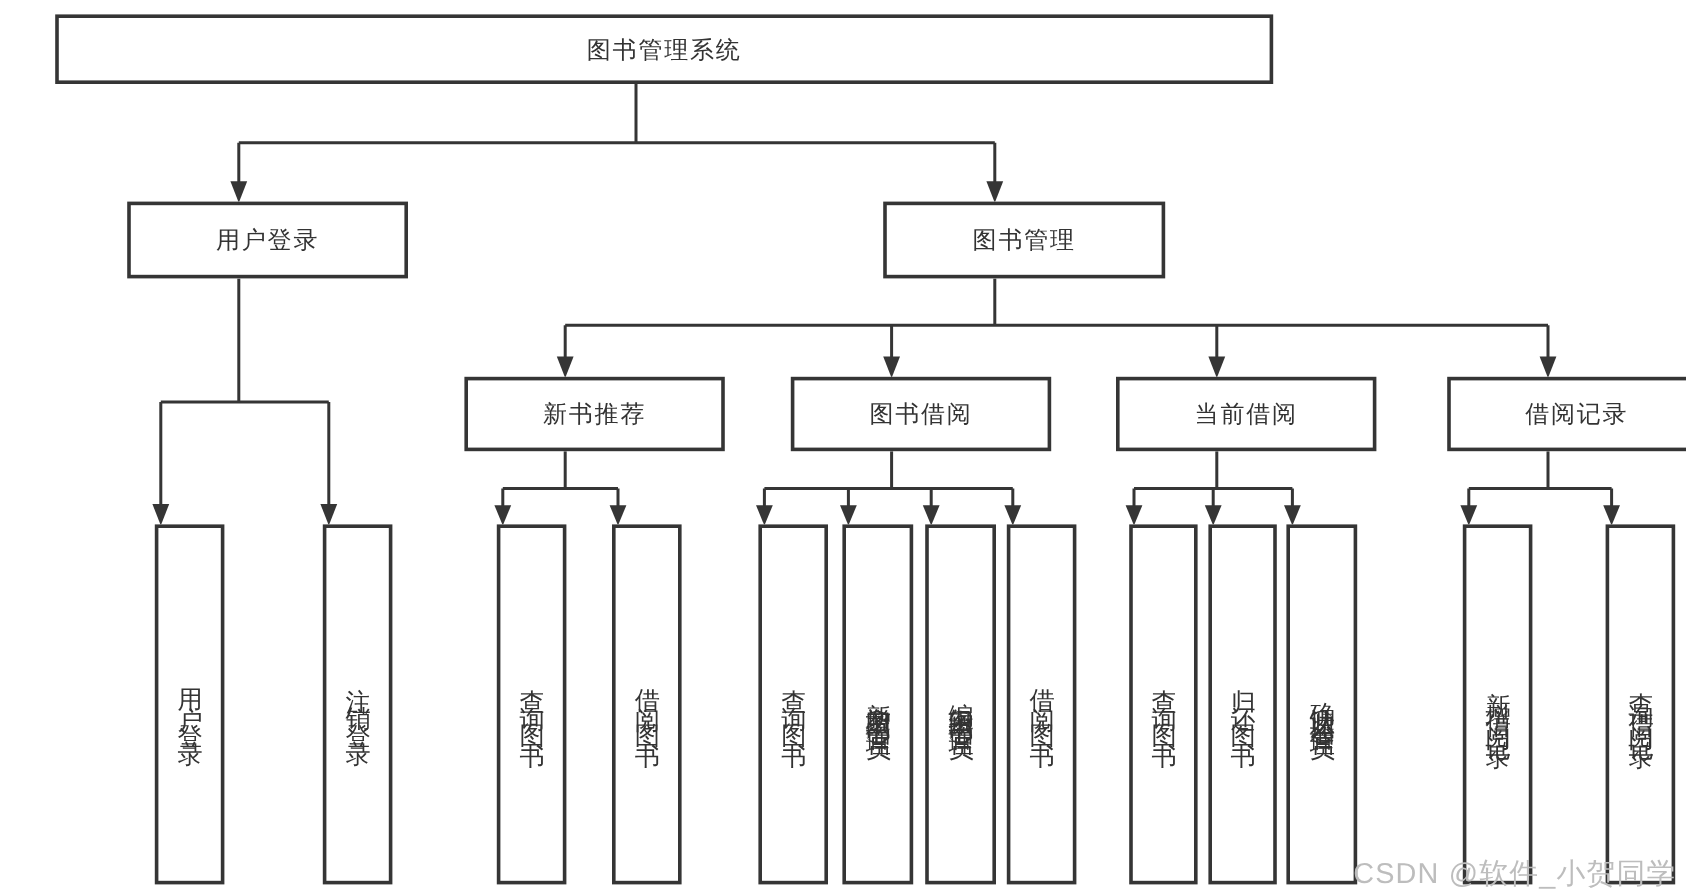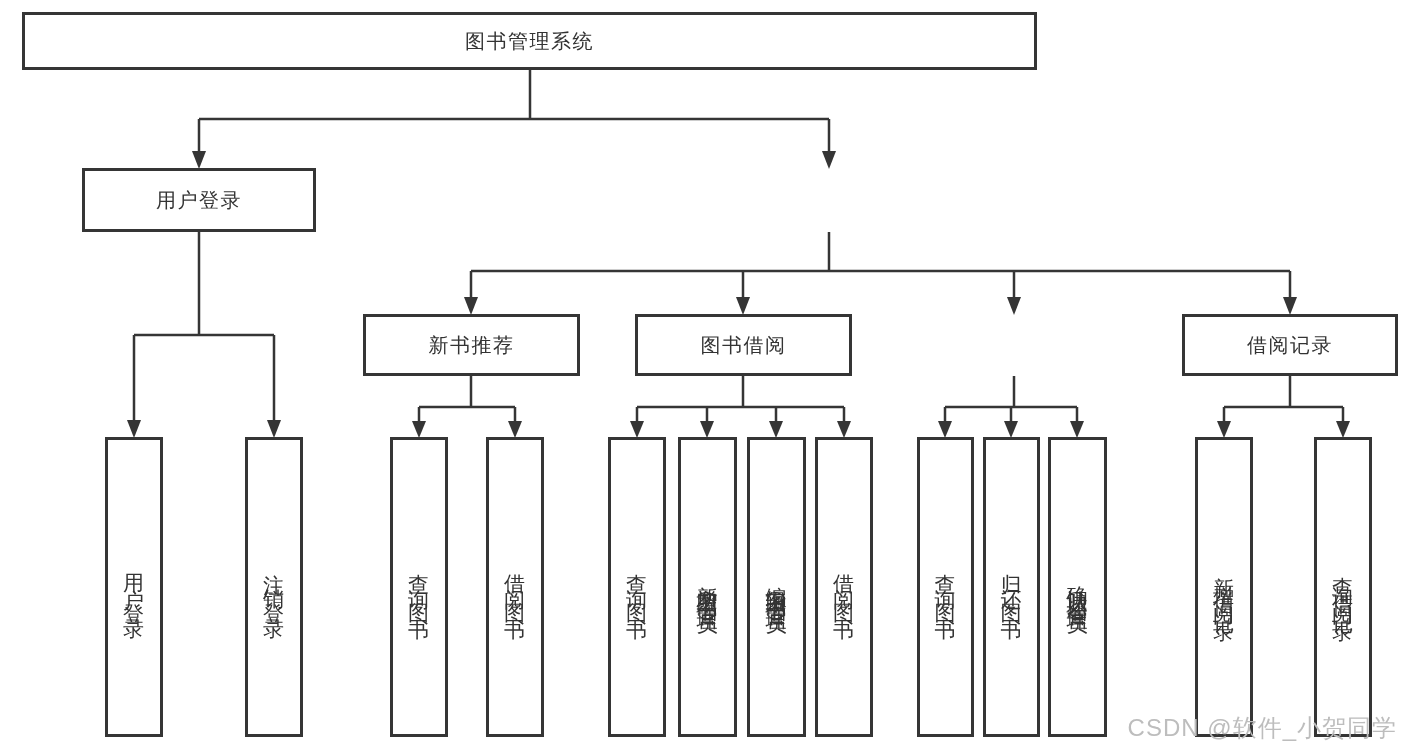--- a/index.html
+++ b/index.html
@@ -1,21 +1,21 @@
 <!DOCTYPE html>
 <html style="--line: #353535; --box-border: #353535; --text: #333333; --watermark: #bdbdbd; --background: #ffffff;"><head>
 <meta charset="utf-8">
 <style>
   html,body{margin:0;padding:0;background:#fff;font-family:"Liberation Sans",sans-serif;}
   .stage{position:relative;width:1405px;height:747px;background:var(--background,#ffffff);overflow:hidden;}
   svg.wires{position:absolute;left:0;top:0;width:1405px;height:747px;}
   .ln{fill:none;stroke:var(--line,#353535);stroke-width:2.5px;}
   .ah{fill:var(--line,#353535);stroke:none;}
   .node{position:absolute;box-sizing:border-box;background:#fff;border:3px solid var(--box-border,#353535);
-        display:flex;align-items:center;justify-content:center;}
+        display:flex;align-items:center;justify-content:center;margin-left:24px;}
   .h{font-size:20px;letter-spacing:1.5px;color:var(--text,#333333);white-space:nowrap;}
   .vtext{writing-mode:vertical-rl;text-orientation:mixed;font-size:21px;line-height:1;color:var(--text,#333333);}
   .v4{letter-spacing:15px;}
   .v6{letter-spacing:9px;}
   .v9{letter-spacing:4px;}
   .watermark{position:absolute;right:8px;bottom:3px;font-size:24px;letter-spacing:1px;
              color:var(--watermark,#bdbdbd);white-space:nowrap;}
 </style>
 </head>
 <body>
@@ -54,23 +54,25 @@
     <polygon class="ah" points="1070,421 1084,421 1077,438"></polygon>
 
     <path class="ln" d="M1290 376 V408 M1224 407 H1343 M1224 407 V422 M1343 407 V422"></path>
     <polygon class="ah" points="1217,421 1231,421 1224,438"></polygon>
     <polygon class="ah" points="1336,421 1350,421 1343,438"></polygon>
   </svg>
 
   <div class="node h" style="left:22px;top:12px;width:1015px;height:58px">图书管理系统</div>
 
   <div class="node h" style="left:82px;top:168px;width:234px;height:64px">用户登录</div>
+  <div class="node h" style="left:712px;top:168px;width:235px;height:64px">图书管理</div>
 
   <div class="node h" style="left:635px;top:314px;width:217px;height:62px">图书借阅</div>
   <div class="node h" style="left:363px;top:314px;width:217px;height:62px">新书推荐</div>
+  <div class="node h" style="left:906px;top:314px;width:217px;height:62px">当前借阅</div>
   <div class="node h" style="left:1182px;top:314px;width:216px;height:62px">借阅记录</div>
 
   <div class="node" style="left:105px;top:437px;width:58px;height:300px">
     <span class="vtext v4">用户登录</span>
   </div>
   <div class="node" style="left:245px;top:437px;width:58px;height:300px">
     <span class="vtext v4">注销登录</span>
   </div>
 
   <div class="node" style="left:390px;top:437px;width:58px;height:300px">

